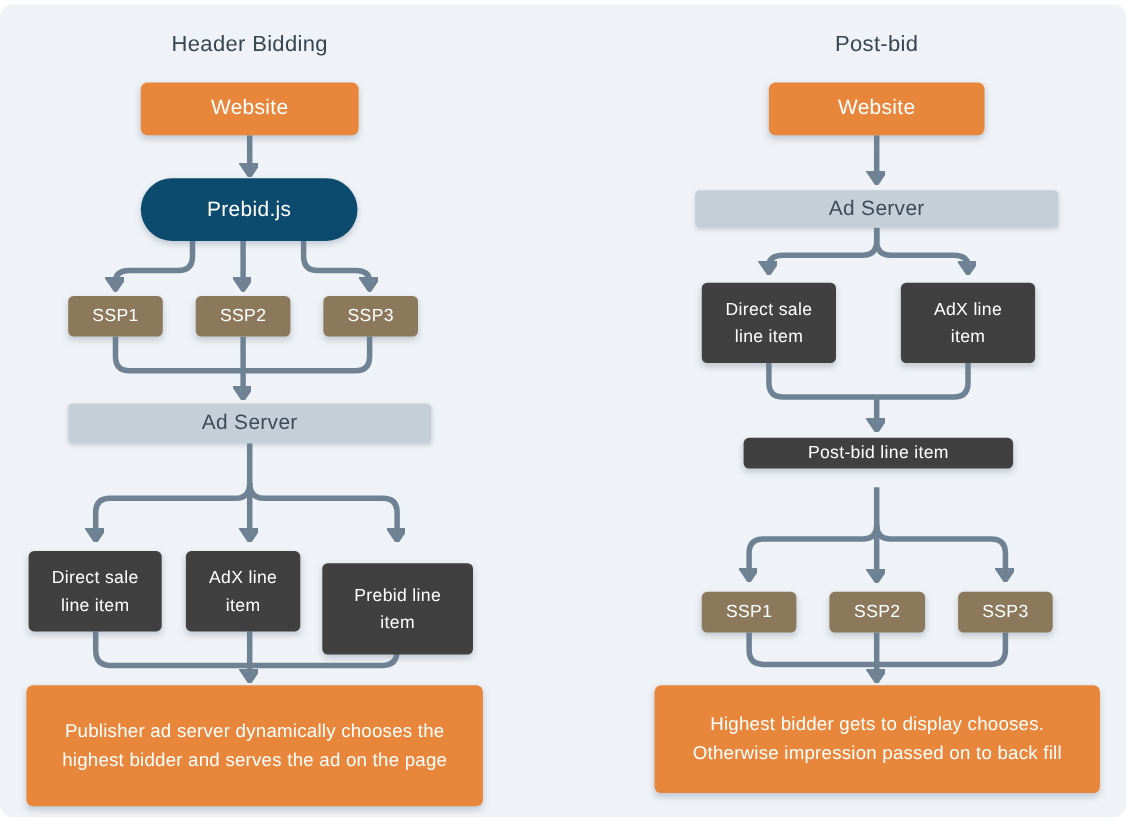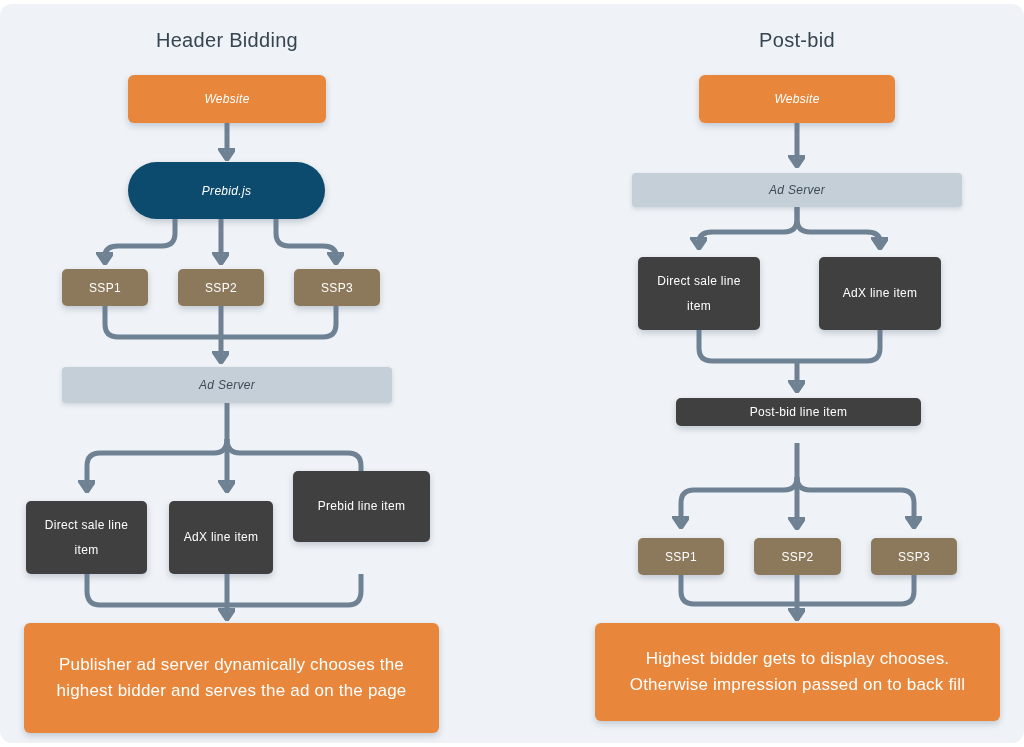--- a/index.html
+++ b/index.html
@@ -44,22 +44,22 @@
     color: #ffffff;
     box-shadow: 0 3px 6px rgba(108,125,147,0.35);
     box-sizing: border-box;
   }
   .box .lbl { display: block; }
   .orange  { background: #E8873B; border-radius: 6px; }
   .crimson { background: #0c4a6e; border-radius: 29px; }
   .brown   { background: #8C795B; border-radius: 5px; }
   .maroon  { background: #404040; border-radius: 5px; }
   .graybar { background: #C5CFD7; border-radius: 4px; color: #3D4B57; box-shadow: 0 2px 4px rgba(108,125,147,0.25); }
-  .f17 { font-size: 12px; letter-spacing: 0.3px; font-style: italic; }
-  .f16 { font-size: 12px; letter-spacing: 0.3px; }
+  .f17 { font-size: 19px; letter-spacing: 0.3px; }
+  .f16 { font-size: 16px; letter-spacing: 0.3px; }
   .li .lbl { max-width: 90px; line-height: 25px; }
   .summary .lbl { max-width: 372px; line-height: 26px; font-size: 17px; letter-spacing: 0.2px; }
 </style>
 </head>
 <body>
 
 <div class="page">
   <div class="panel"></div>
 
   <svg class="connectors" width="1024" height="747" viewBox="0 0 1024 747" aria-hidden="true">
@@ -120,21 +120,21 @@
   <div class="box graybar f17" style="left:62px; top:367px; width:330px; height:36px;">
     <span class="lbl">Ad Server</span>
   </div>
 
   <div class="box maroon f16 li" style="left:26px; top:501px; width:121px; height:73px;">
     <span class="lbl">Direct sale line item</span>
   </div>
   <div class="box maroon f16 li" style="left:169px; top:501px; width:104px; height:73px;">
     <span class="lbl">AdX line item</span>
   </div>
-  <div class="box maroon f16 li" style="left:293px; top:471px; width:137px; height:71px;">
+  <div class="box maroon f16 li" style="left:293px; top:512px; width:137px; height:83px;">
     <span class="lbl">Prebid line item</span>
   </div>
 
   <div class="box orange summary" style="left:24px; top:623px; width:415px; height:110px;">
     <span class="lbl">Publisher ad server dynamically chooses the highest bidder and serves the ad on the page</span>
   </div>
 
   <div class="col-title" style="left:647px; top:29px;">Post-bid</div>
 
   <div class="box orange f17" style="left:699px; top:75px; width:196px; height:48px;">

